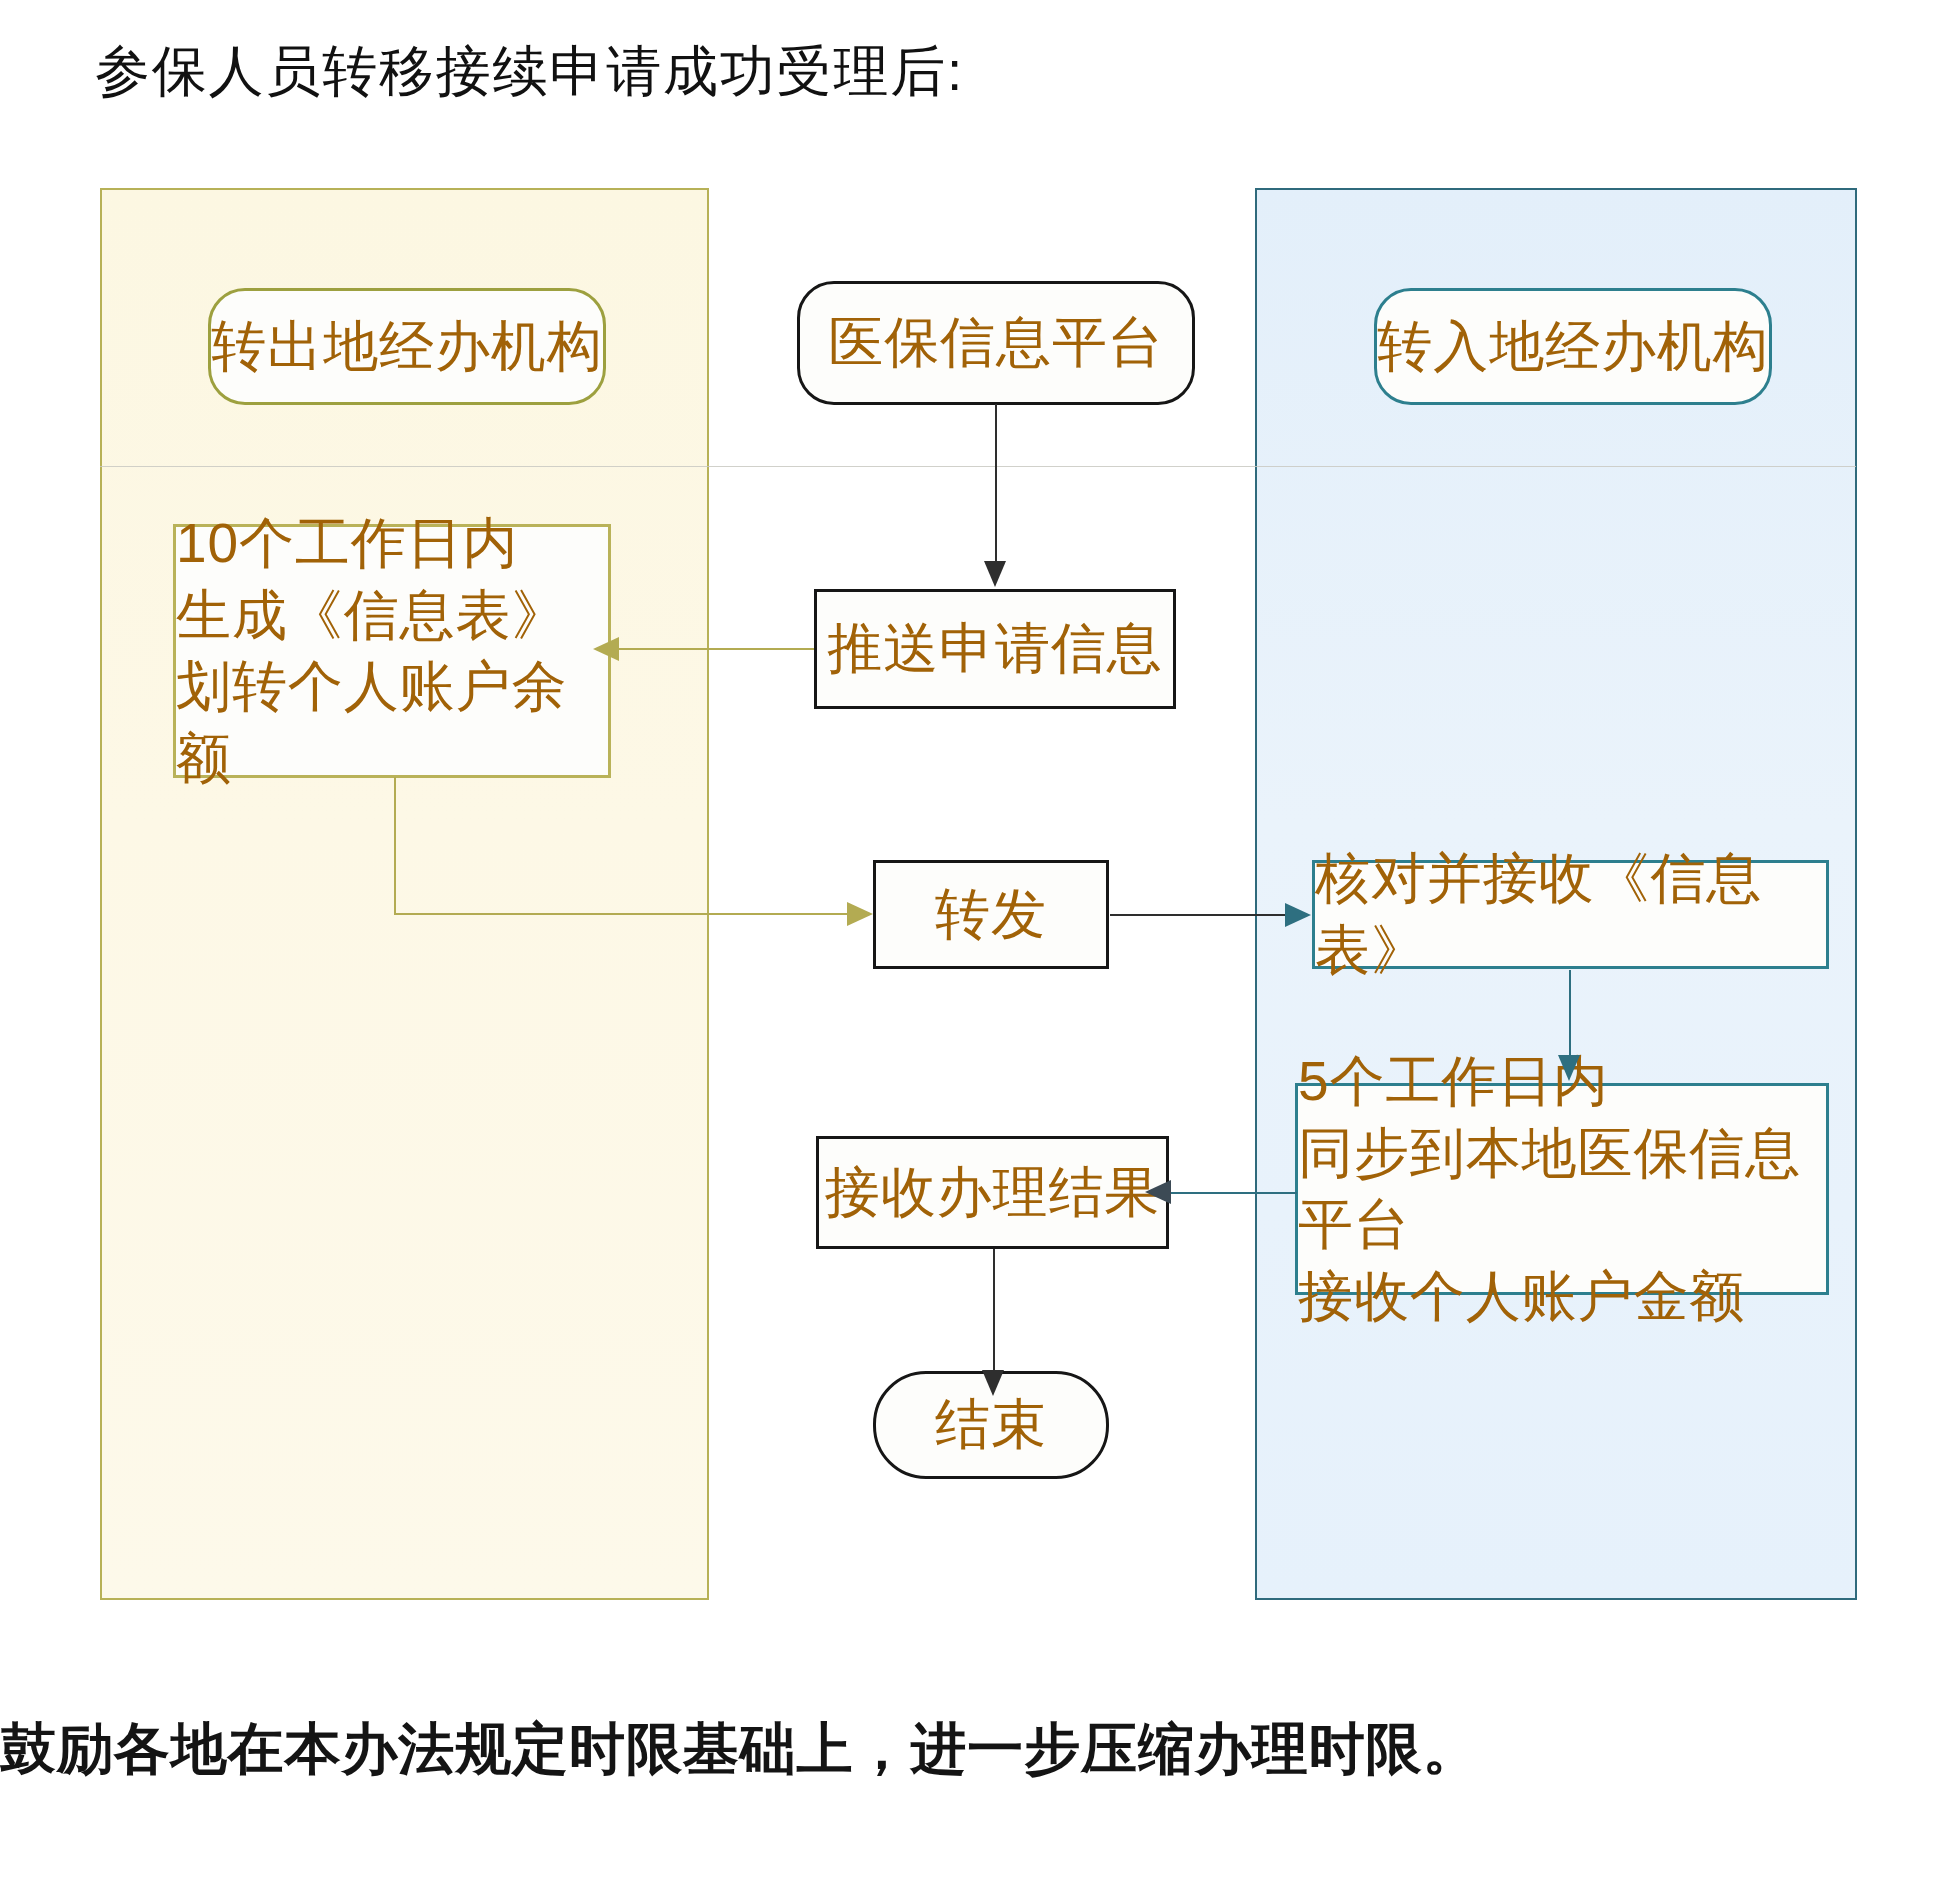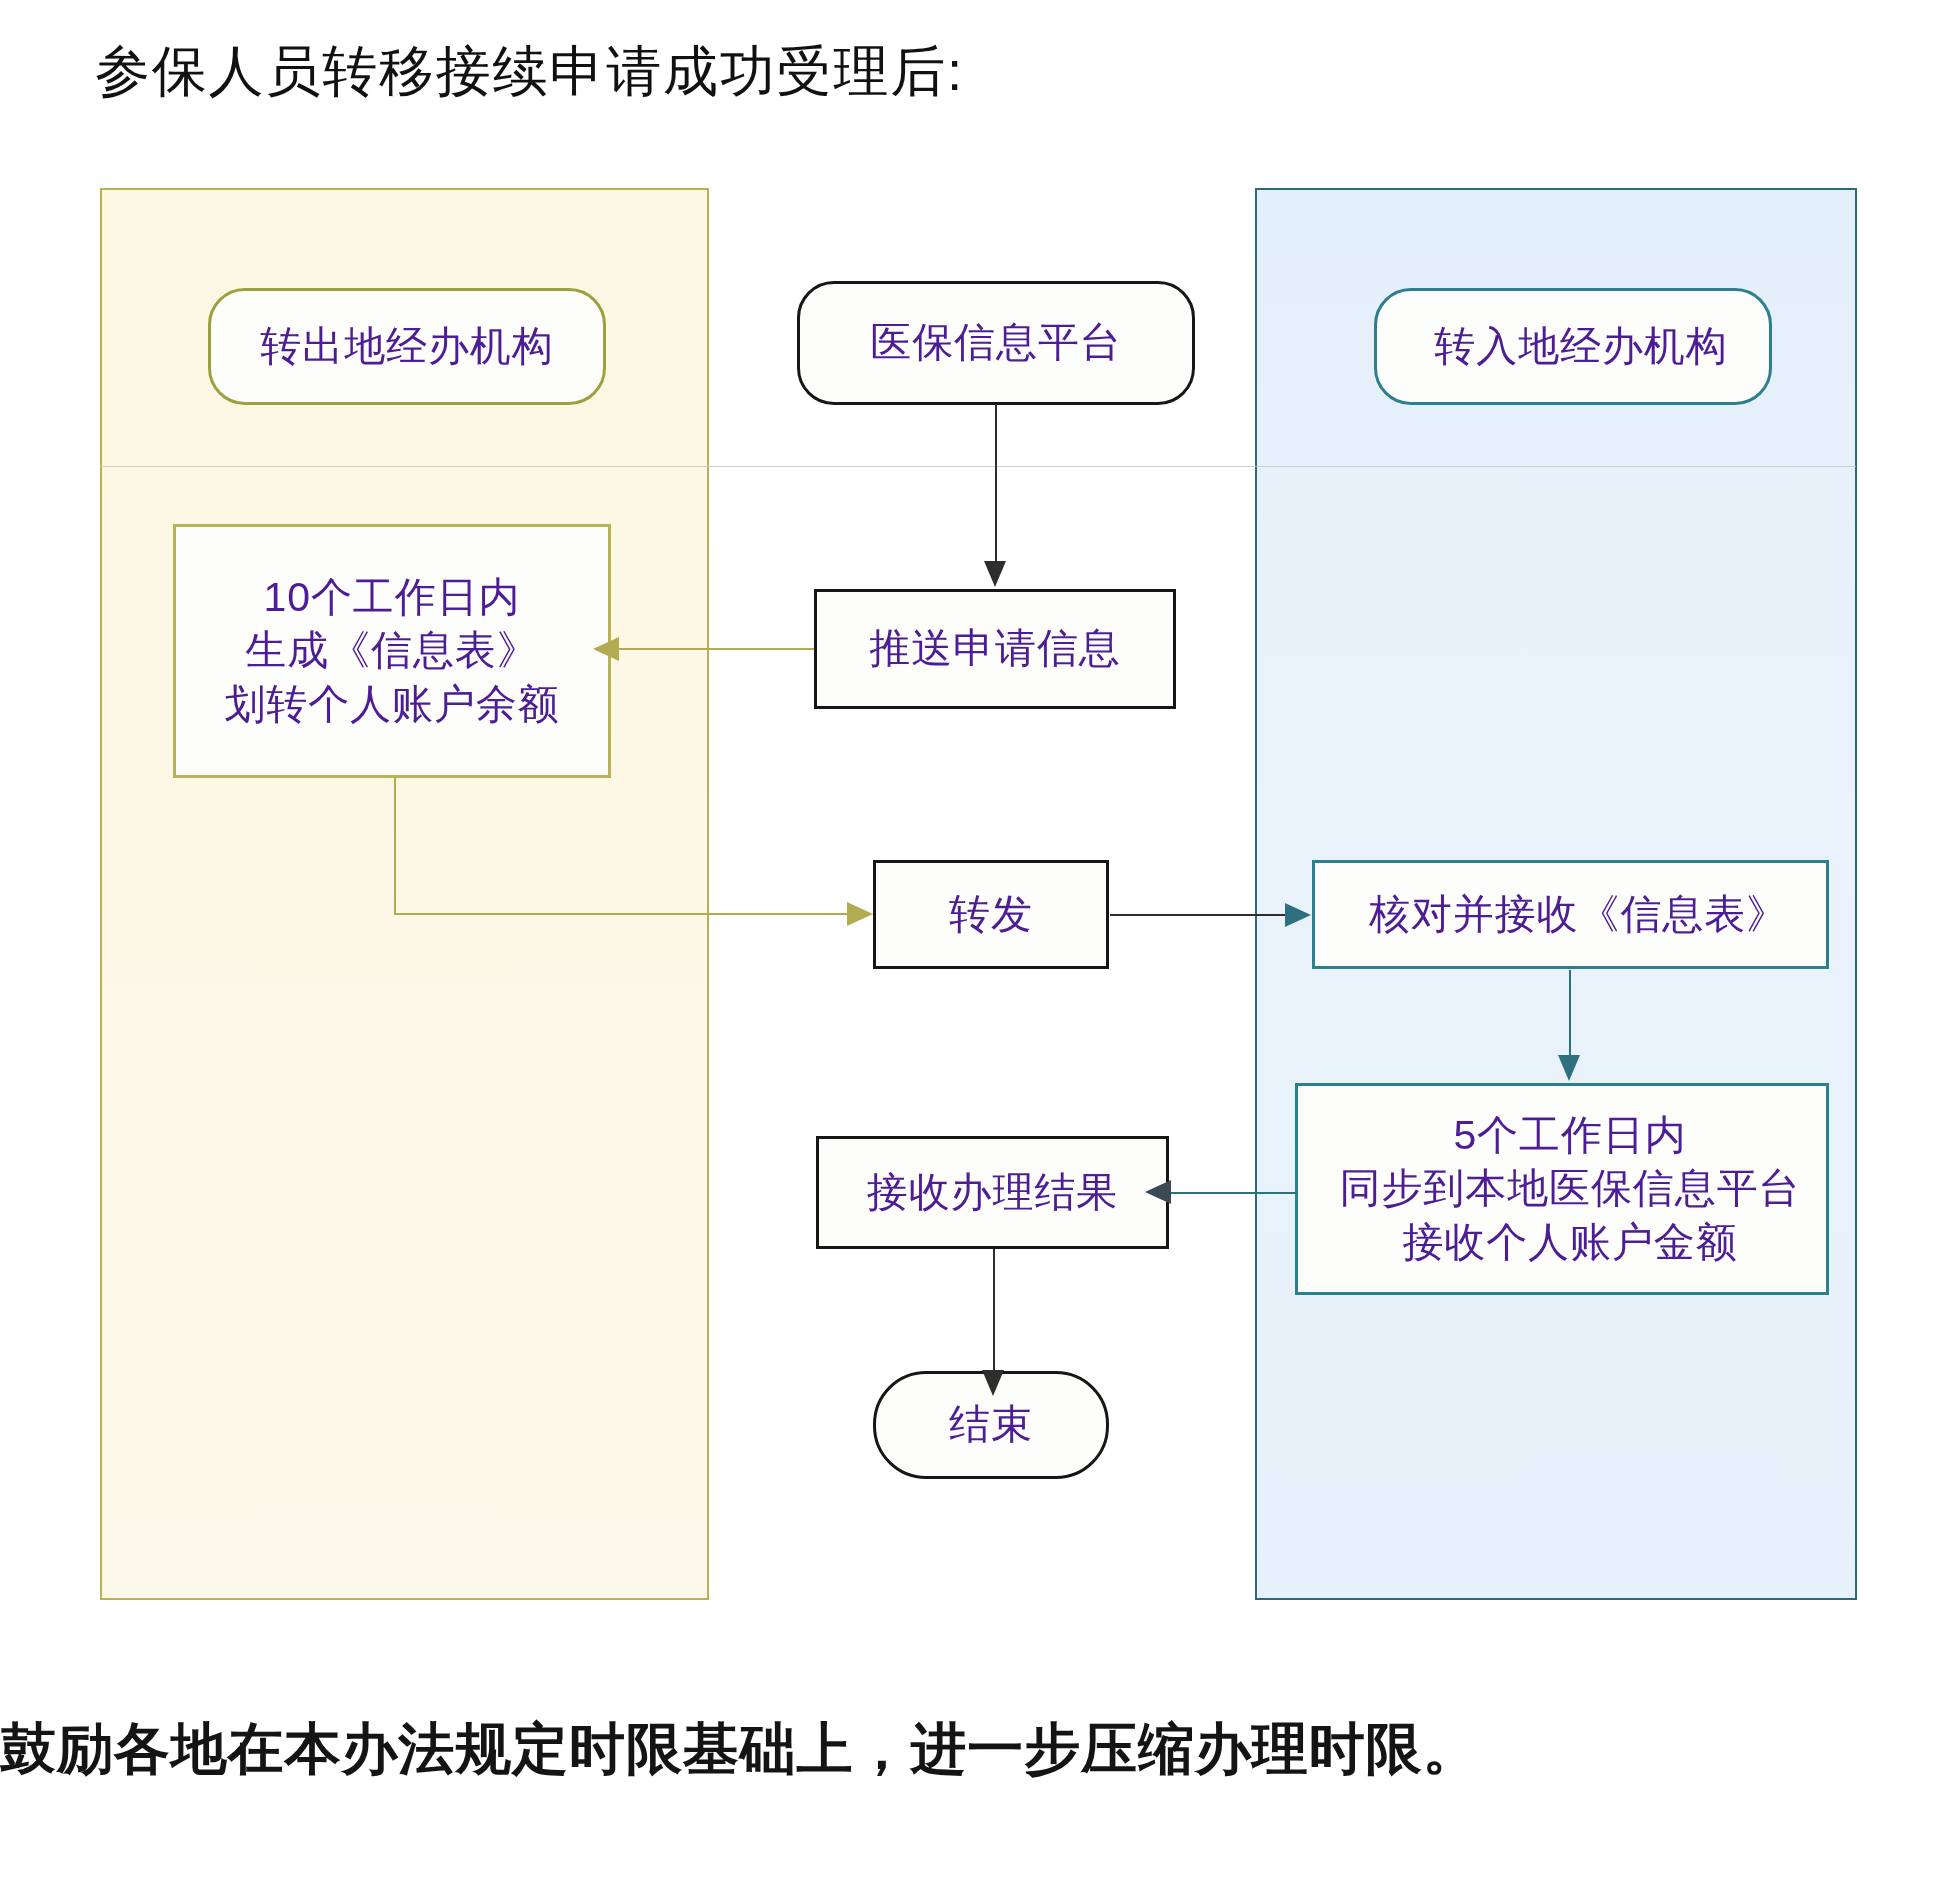--- a/index.html
+++ b/index.html
@@ -48,34 +48,34 @@
   }
 
   
   .node{
     position:absolute;
     box-sizing:border-box;
     background:#fdfdfb;
     display:flex;
     align-items:center;
     justify-content:center;
-    text-align:center;
-    color:#4c1d95;
-    font-size:41px;
+    text-align:left;
+    color:#a16207;
+    font-size:55px;
     line-height:1.30;
     letter-spacing:0.9px;
     white-space:pre-line;
   }
   .rounded{border-radius:37px;}
   .pill{border-radius:53px;}
 
   .b-olive{border:3.5px solid #9da03f;}
   .b-olive2{border:3.5px solid #b9b259;}
   .b-black{border:3.5px solid #161616;}
-  .b-teal{border:3.5px solid #2d7f8e;padding-left:16px;}
+  .b-teal{border:3.5px solid #2d7f8e;}
 
   
   #n-out   {left:208px;  top:288px;  width:398px; height:117px;}
   #n-plat  {left:797px;  top:281px;  width:398px; height:124px;}
   #n-in    {left:1374px; top:288px;  width:398px; height:117px;}
 
   #n-gen   {left:173px;  top:524px;  width:438px; height:254px;}
   #n-push  {left:814px;  top:589px;  width:362px; height:120px;}
 
   #n-fwd   {left:873px;  top:860px;  width:236px; height:109px;}

